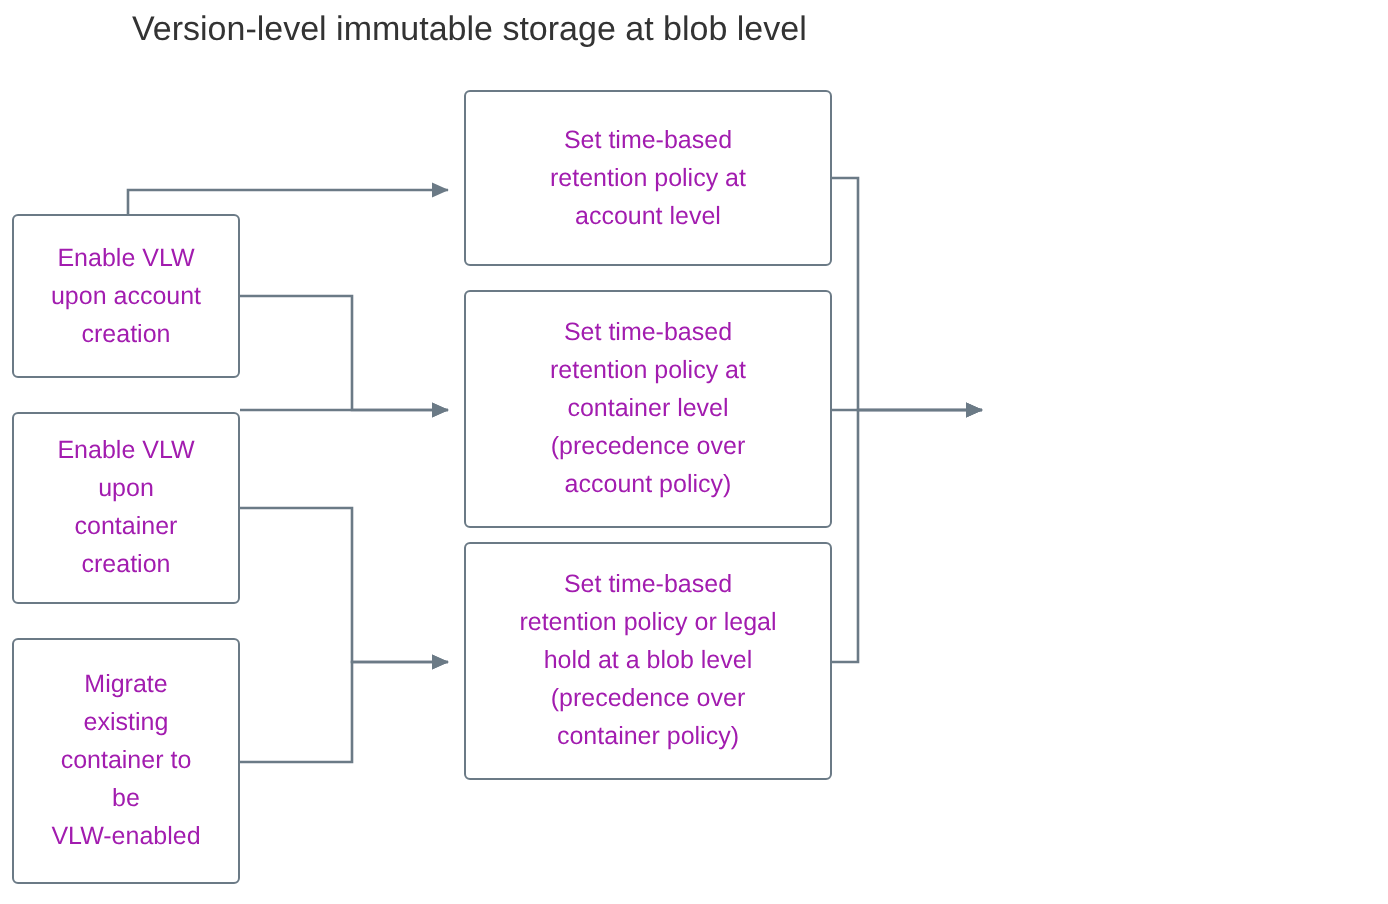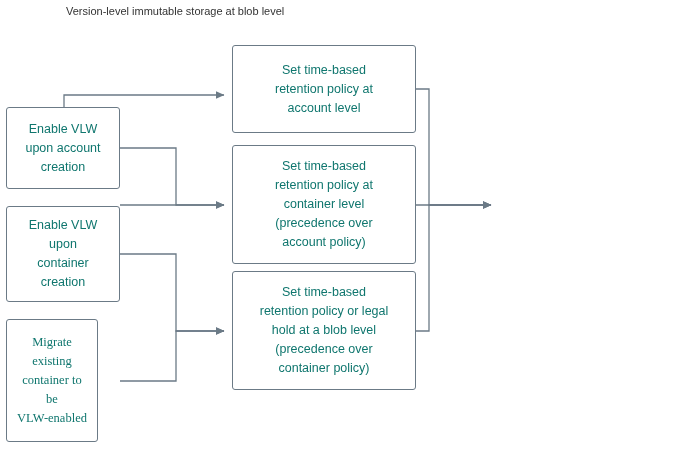--- a/index.html
+++ b/index.html
@@ -22,47 +22,47 @@
     position: absolute;
     left: 0;
     top: 0;
     width: 694px;
     height: 452px;
   }
   .title {
     position: absolute;
     left: 66px;
     top: 5px;
-    font-size: 11px;
+    font-size: 17px;
     color: #333333;
     white-space: nowrap;
   }
   .node {
     position: absolute;
     box-sizing: border-box;
     border: 1px solid #6b7a86;
     border-radius: 3px;
     background: #ffffff;
-    color: #0f766e;
+    color: #a21caf;
     font-size: 12.5px;
     line-height: 19px;
     display: flex;
     align-items: center;
     justify-content: center;
     text-align: center;
     padding: 2px 6px;
   }
   .node span {
     display: block;
     white-space: pre-line;
   }
   
   #node-enable-account { left: 6px;  top: 107px; width: 114px; height: 82px; }
   #node-enable-container { left: 6px; top: 206px; width: 114px; height: 96px; }
-  #node-migrate-container { left: 6px; top: 319px; width: 92px; height: 123px; font-family: Liberation Serif, serif; }
+  #node-migrate-container { left: 6px; top: 319px; width: 114px; height: 123px; }
   
   #node-account-policy { left: 232px; top: 45px; width: 184px; height: 88px; }
   #node-container-policy { left: 232px; top: 145px; width: 184px; height: 119px; }
   #node-blob-policy { left: 232px; top: 271px; width: 184px; height: 119px; }
   
   #node-immutable-blob { left: 499px; top: 156px; width: 188px; height: 98px; }
 </style>
 </head>
 <body>
 

